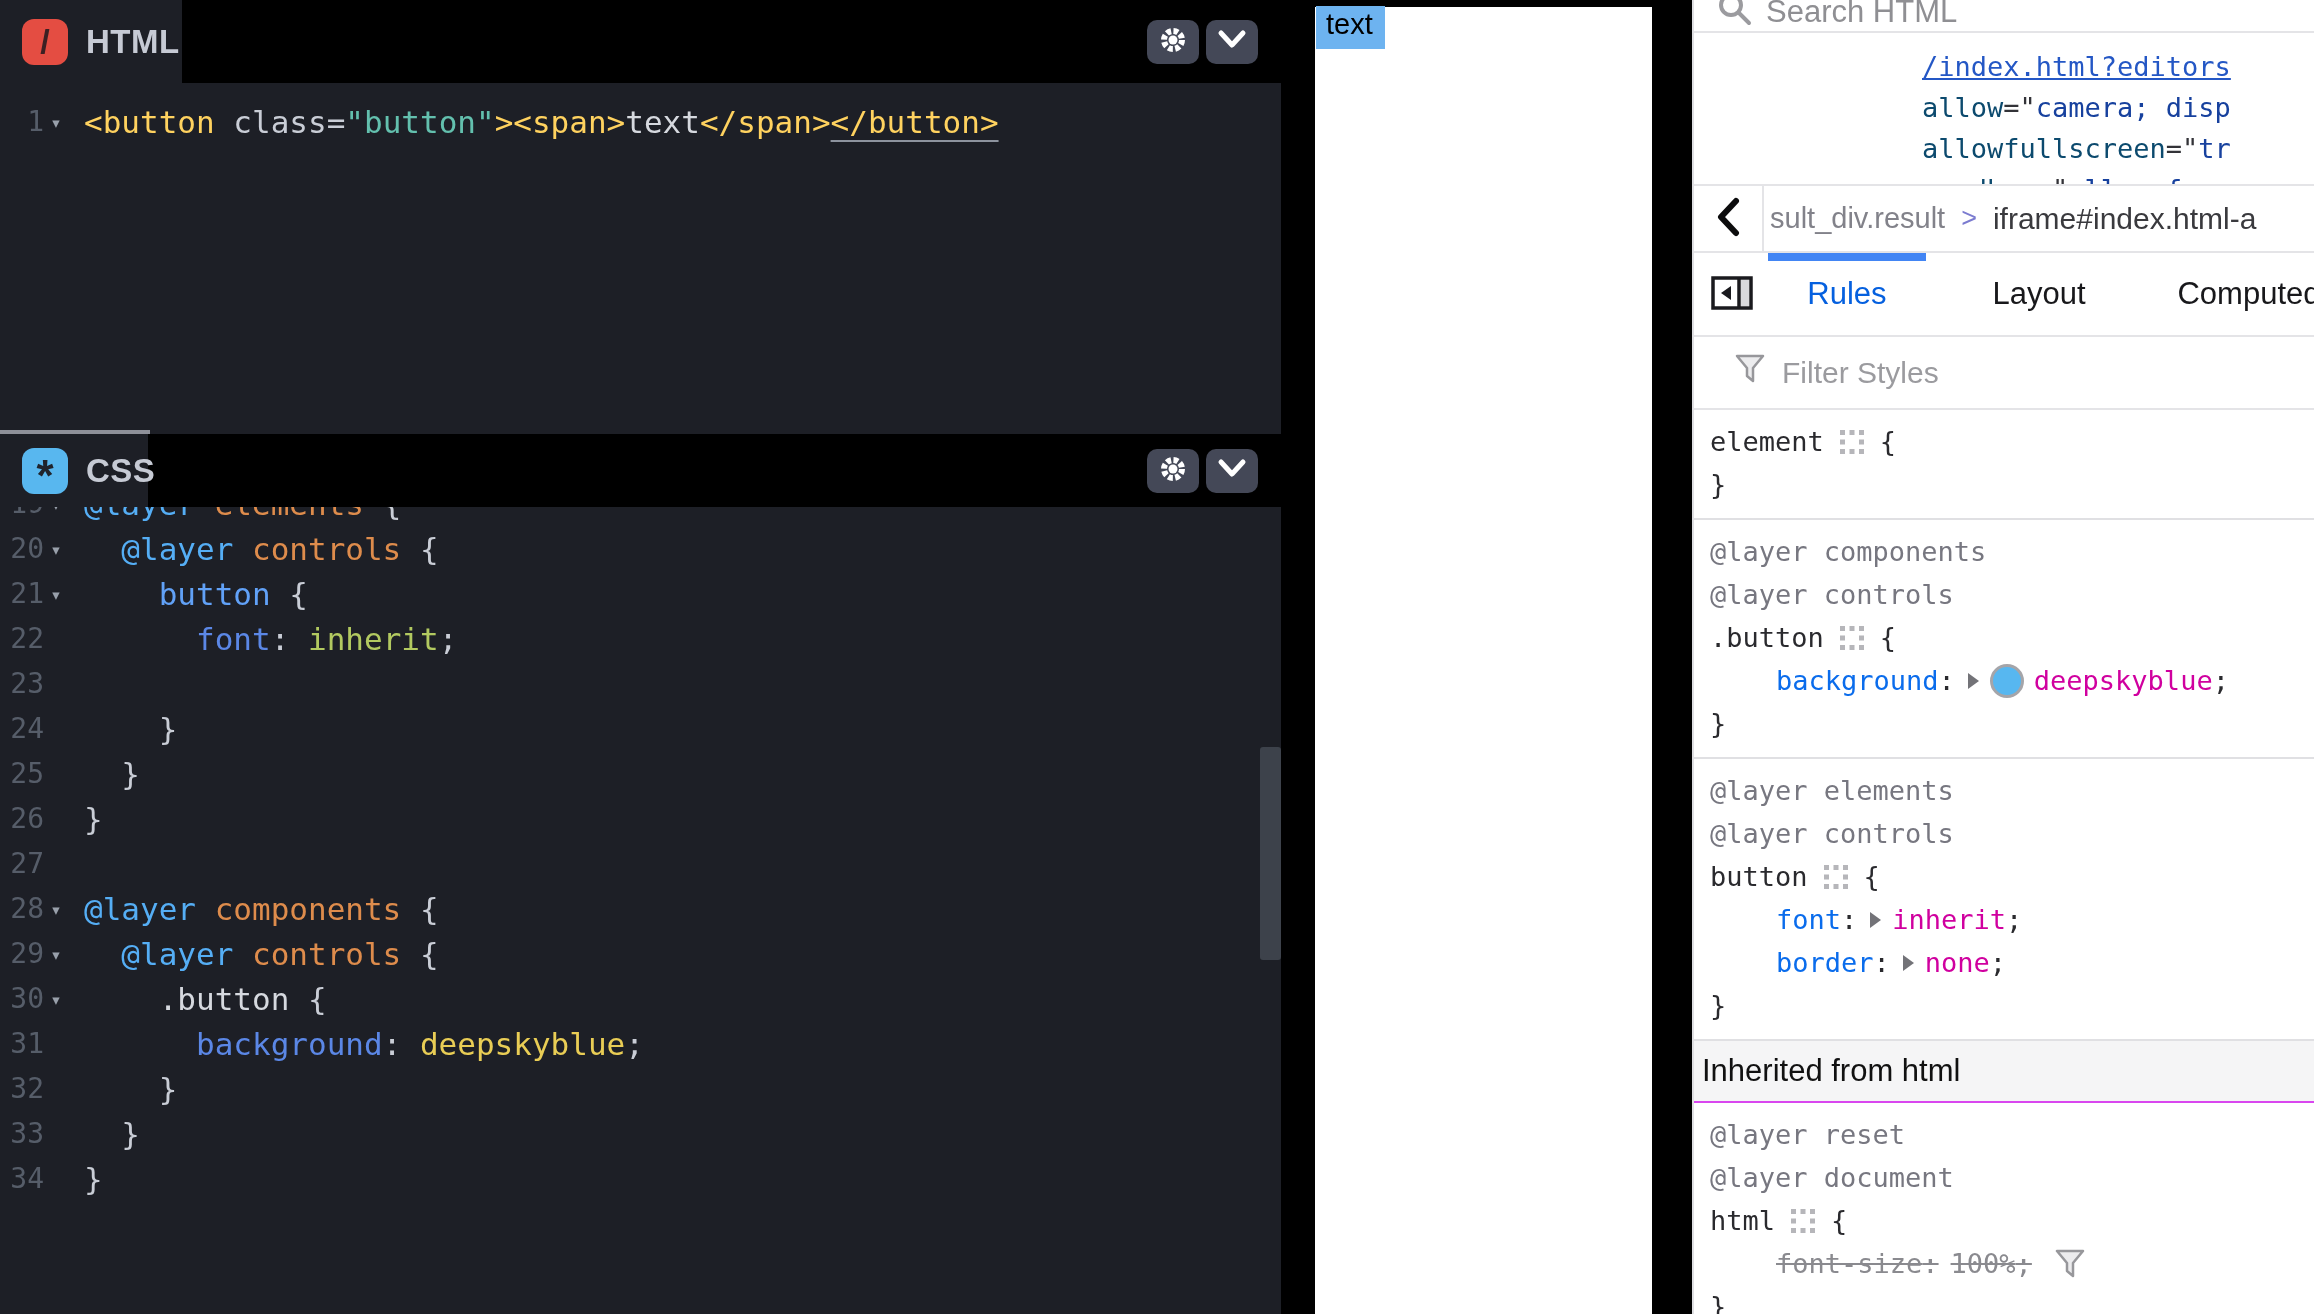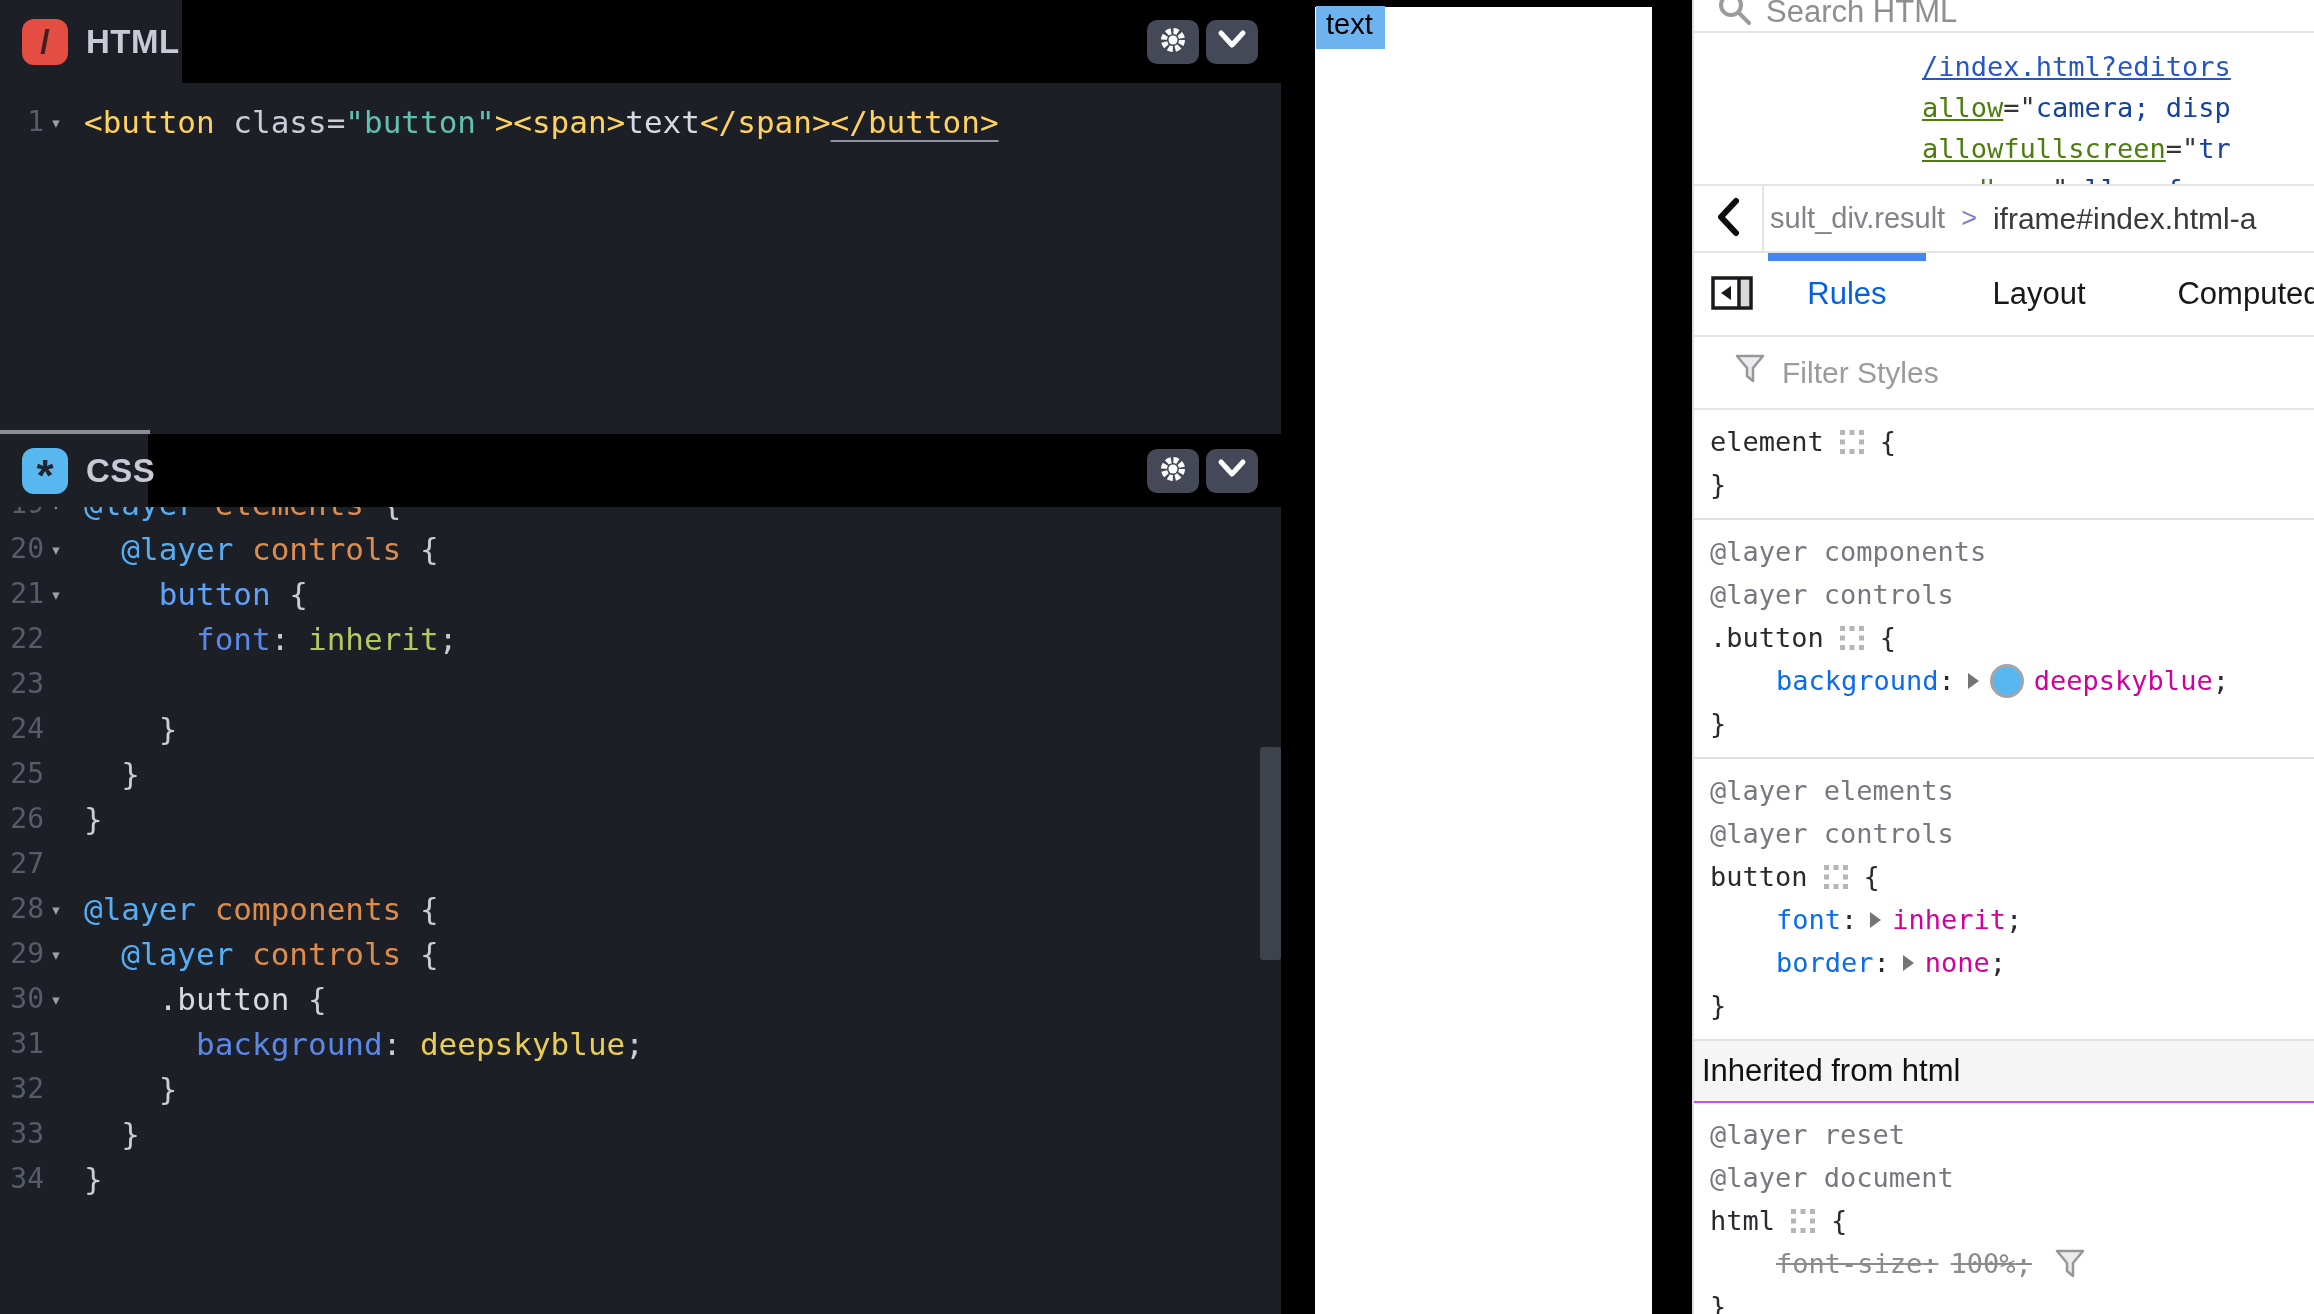--- a/index.html
+++ b/index.html
@@ -60,21 +60,21 @@
 
   
   #devtools{position:absolute;left:1692px;top:0;width:662px;height:1314px;background:#fff;
             border-left:2px solid #dfdfe2;box-sizing:border-box;color:#2a2a2e;}
   #search-row{height:33px;border-bottom:2px solid #e4e4e7;position:relative;overflow:hidden;box-sizing:border-box;}
   .search-inner{position:absolute;top:-10px;left:22px;display:flex;align-items:center;gap:14px;
                 color:#8f8f93;font-size:31px;}
   #markup-pane{height:151px;overflow:hidden;font-family:"DejaVu Sans Mono",monospace;font-size:27px;padding-top:13px;box-sizing:border-box;}
   .m-line{height:41px;line-height:41px;padding-left:228px;white-space:pre;overflow:hidden;}
   .m-link{color:#2457c5;text-decoration:underline;}
-  .m-aname{color:#4d7c0f;text-decoration:underline;}
+  .m-aname{color:#0c4a6e;}
   .m-apunc{color:#333338;}
   .m-aval{color:#17419e;}
   #breadcrumb-bar{height:69px;border-top:2px solid #e4e4e7;border-bottom:2px solid #e4e4e7;
                   display:flex;align-items:center;box-sizing:border-box;}
   #back-btn{width:70px;height:100%;display:flex;align-items:center;justify-content:center;
             border-right:2px solid #e4e4e7;box-sizing:border-box;background:none;border-top:none;border-left:none;border-bottom:none;cursor:pointer;}
   .crumb-left{color:#82828a;font-size:29px;margin-left:6px;white-space:nowrap;}
   .crumb-sep{color:#7b7bd0;font-size:27px;margin:0 16px;}
   .crumb-right{color:#3a3a3e;font-size:30px;white-space:nowrap;overflow:hidden;flex:1;}
   #tabs-row{height:84px;border-bottom:2px solid #e4e4e7;display:flex;align-items:center;box-sizing:border-box;position:relative;}

